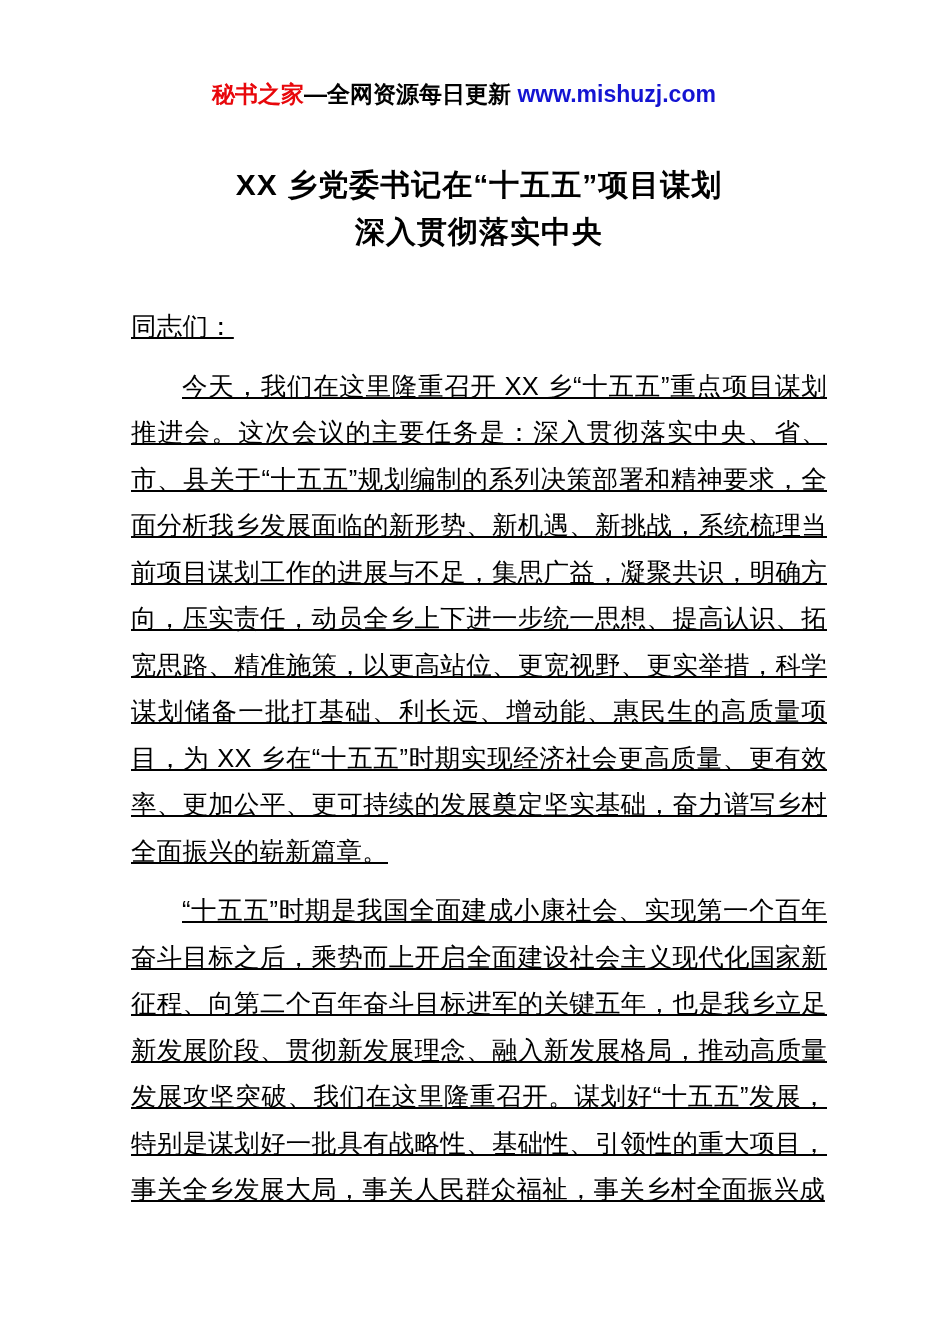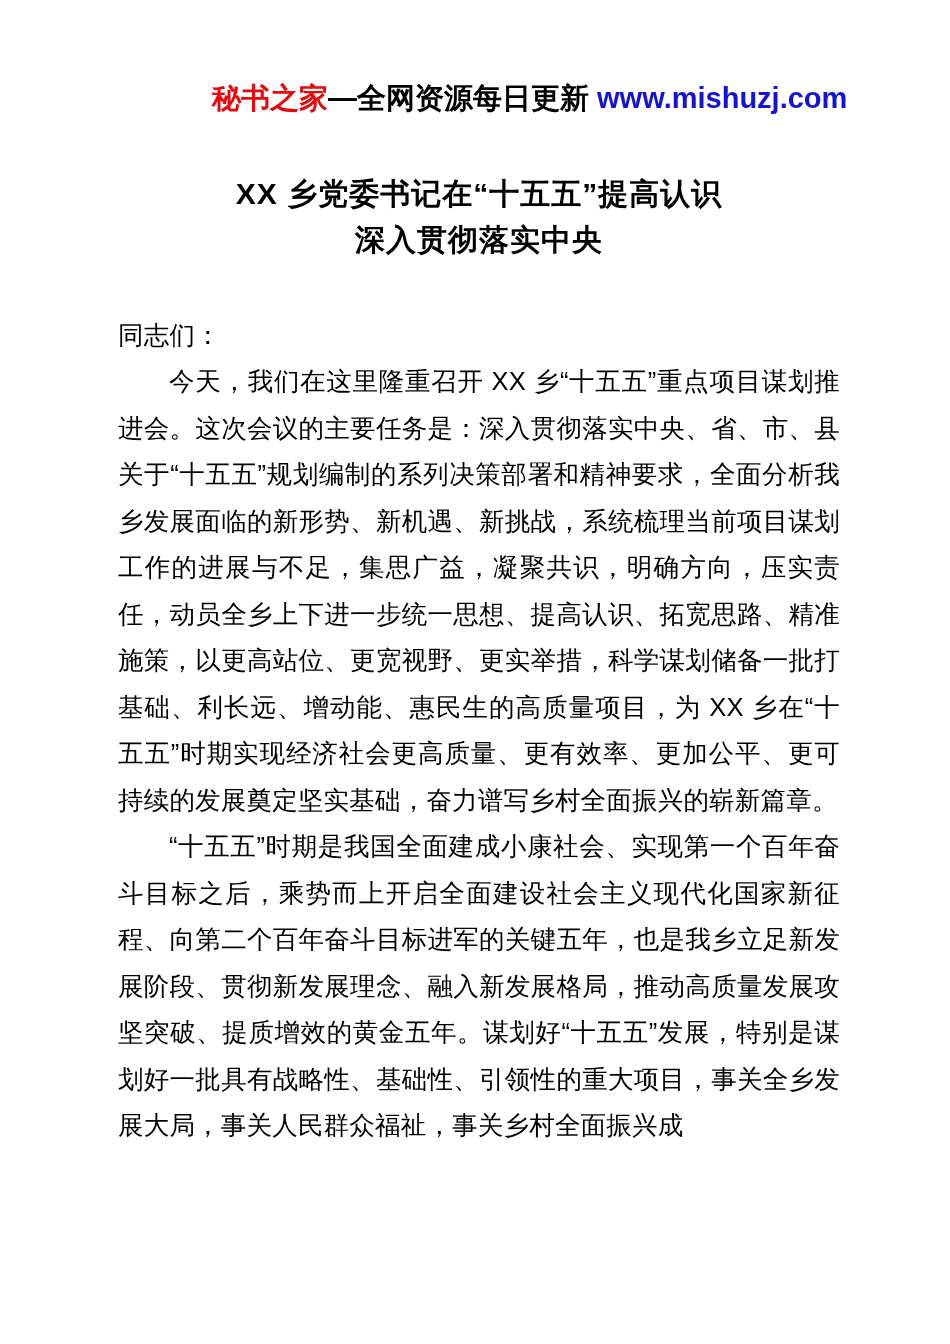--- a/index.html
+++ b/index.html
@@ -16,21 +16,21 @@
     overflow: hidden;
   }
   .page {
     width: 950px;
     height: 1344px;
     box-sizing: border-box;
     padding: 78px 110px 40px 118px;
     position: relative;
   }
   .watermark {
-    font-size: 29px;
+    font-size: 23px;
     font-weight: bold;
     letter-spacing: 0px;
     white-space: nowrap;
     margin: 0 0 0 94px;
     line-height: 1.4;
   }
   .wm-red {
     color: #e8070b;
   }
   .wm-black {
@@ -48,48 +48,49 @@
     letter-spacing: 1px;
     color: #000;
   }
   .doc-title .line {
     display: block;
   }
   .body-text {
     margin-top: 48px;
   }
   p.para {
-    margin: 0;
+    margin: 13px;
     font-size: 25.5px;
     line-height: 46.5px;
     letter-spacing: 0.2px;
     text-align: justify;
     text-justify: inter-ideograph;
     color: #000;
+    text-decoration: underline;
   }
   p.salutation {
     text-indent: 0;
   }
   p.indent {
     text-indent: 2em;
   }
 </style>
 </head>
 <body>
 
 <div class="page">
 
   <div class="watermark">
     <span class="wm-red">秘书之家</span><span class="wm-black">—全网资源每日更新 </span><span class="wm-blue">www.mishuzj.com</span>
   </div>
 
   <h1 class="doc-title">
-    <span class="line">XX 乡党委书记在“十五五”提高认识</span>
+    <span class="line">XX 乡党委书记在“十五五”项目谋划</span>
     <span class="line">深入贯彻落实中央</span>
   </h1>
 
   <div class="body-text">
     <p class="para salutation">同志们：</p>
     <p class="para indent">今天，我们在这里隆重召开 XX 乡“十五五”重点项目谋划推进会。这次会议的主要任务是：深入贯彻落实中央、省、市、县关于“十五五”规划编制的系列决策部署和精神要求，全面分析我乡发展面临的新形势、新机遇、新挑战，系统梳理当前项目谋划工作的进展与不足，集思广益，凝聚共识，明确方向，压实责任，动员全乡上下进一步统一思想、提高认识、拓宽思路、精准施策，以更高站位、更宽视野、更实举措，科学谋划储备一批打基础、利长远、增动能、惠民生的高质量项目，为 XX 乡在“十五五”时期实现经济社会更高质量、更有效率、更加公平、更可持续的发展奠定坚实基础，奋力谱写乡村全面振兴的崭新篇章。</p>
-    <p class="para indent">“十五五”时期是我国全面建成小康社会、实现第一个百年奋斗目标之后，乘势而上开启全面建设社会主义现代化国家新征程、向第二个百年奋斗目标进军的关键五年，也是我乡立足新发展阶段、贯彻新发展理念、融入新发展格局，推动高质量发展攻坚突破、提质增效的黄金五年。谋划好“十五五”发展，特别是谋划好一批具有战略性、基础性、引领性的重大项目，事关全乡发展大局，事关人民群众福祉，事关乡村全面振兴成</p>
+    <p class="para indent">“十五五”时期是我国全面建成小康社会、实现第一个百年奋斗目标之后，乘势而上开启全面建设社会主义现代化国家新征程、向第二个百年奋斗目标进军的关键五年，也是我乡立足新发展阶段、贯彻新发展理念、融入新发展格局，推动高质量发展攻坚突破、我们在这里隆重召开。谋划好“十五五”发展，特别是谋划好一批具有战略性、基础性、引领性的重大项目，事关全乡发展大局，事关人民群众福祉，事关乡村全面振兴成</p>
   </div>
 
 </div>
 
 </body></html>

